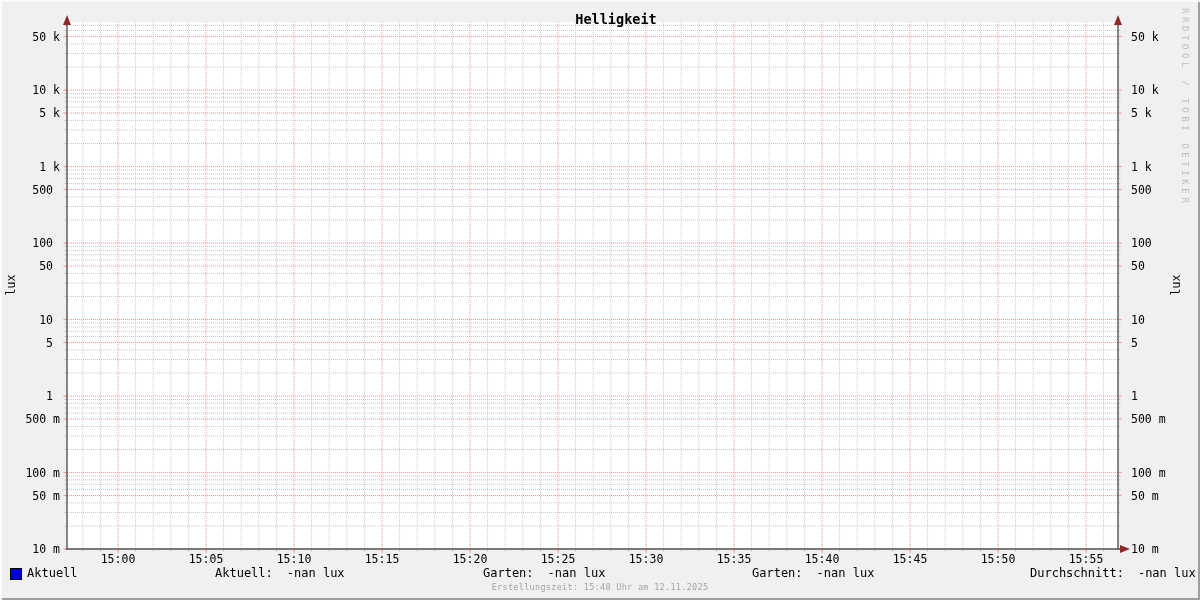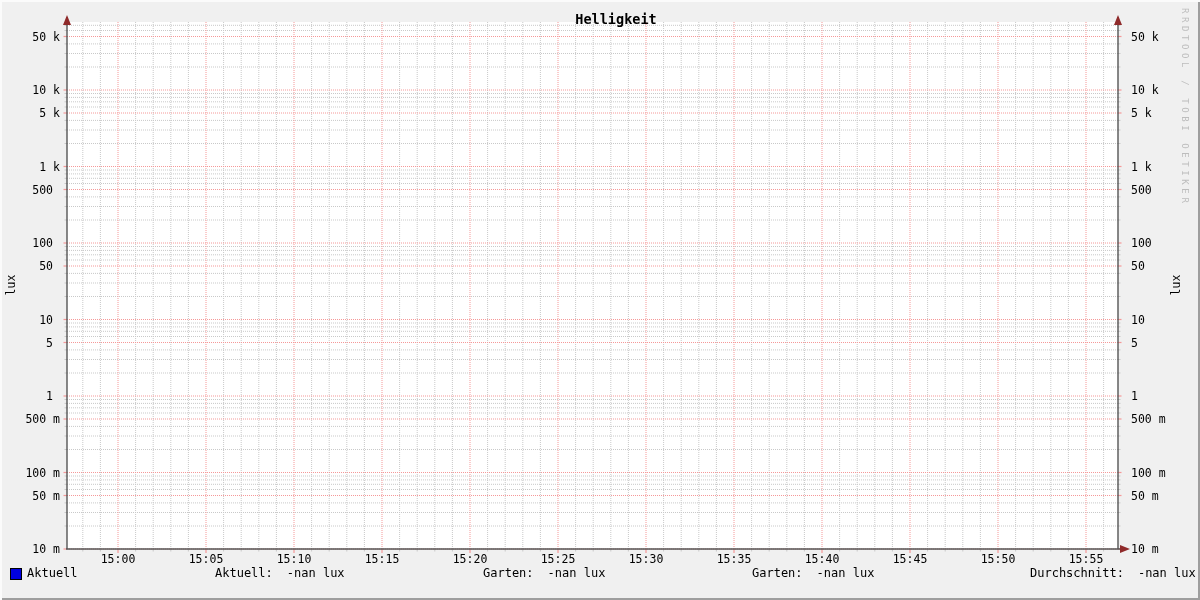--- a/index.html
+++ b/index.html
@@ -418,14 +418,15 @@
 
     <span class="stat" style="left:215px"><span>Aktuell:</span><span class="val">-nan lux</span></span>
 
     <span class="stat" style="left:483px"><span>Garten:</span><span class="val">-nan lux</span></span>
 
     <span class="stat" style="left:752px"><span>Garten:</span><span class="val">-nan lux</span></span>
 
     <span class="stat" style="left:1030px"><span>Durchschnitt:</span><span class="val">-nan lux</span></span>
   </div>
 
+  <div class="created">Erstellungszeit: 15:48 Uhr am 12.11.2025</div>
 
 </div>
 
 </body></html>

